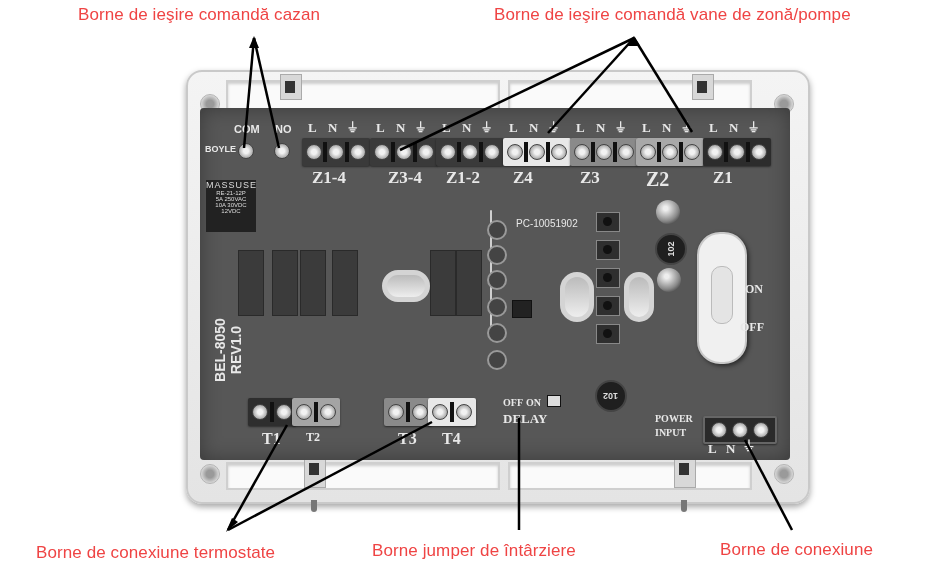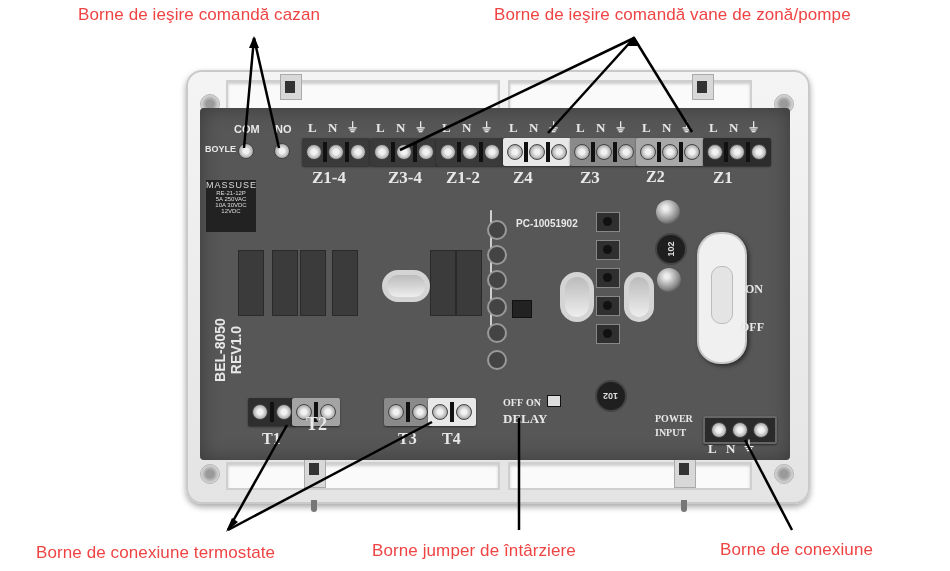--- a/index.html
+++ b/index.html
@@ -137,21 +137,21 @@
     <div class="silk" style="left: 642px; top: 120px; font-size: 13px;">L</div>
     <div class="silk" style="left: 662px; top: 120px; font-size: 13px;">N</div>
     <div class="silk" style="left: 682px; top: 120px; font-size: 13px;">⏚</div>
     <div class="tblock" style="left: 636px; top: 138px; width: 62px; background: rgb(168, 168, 168);">
       <div class="screw"></div>
       <div class="sep"></div>
       <div class="screw"></div>
       <div class="sep"></div>
       <div class="screw"></div>
     </div>
-    <div class="silk" style="left: 646px; top: 168px; font-size: 16px;">Z2</div>
+    <div class="silk" style="left: 646px; top: 168px; font-size: 20px;">Z2</div>
     <div class="silk" style="left: 709px; top: 120px; font-size: 13px;">L</div>
     <div class="silk" style="left: 729px; top: 120px; font-size: 13px;">N</div>
     <div class="silk" style="left: 749px; top: 120px; font-size: 13px;">⏚</div>
     <div class="tblock" style="left: 703px; top: 138px; width: 62px; background: rgb(44, 44, 44);">
       <div class="screw"></div>
       <div class="sep"></div>
       <div class="screw"></div>
       <div class="sep"></div>
       <div class="screw"></div>
     </div>
@@ -160,21 +160,21 @@
 
 <div class="relay" style="left:238px;top:250px;"></div>
 <div class="relay" style="left:272px;top:250px;"></div>
 <div class="relay" style="left:300px;top:250px;"></div>
 <div class="relay" style="left:332px;top:250px;"></div>
 <div class="relay" style="left:430px;top:250px;"></div>
 <div class="relay" style="left:456px;top:250px;"></div>
 <div class="oval-slot" style="left:382px;top:270px;width:38px;height:22px;"></div>
 <div class="trace" style="left:490px;top:210px;width:0;height:130px;border-width:0 0 0 2px;"></div>
 
-<div class="silk sans" style="left:516px;top:218px;font-size:10px;font-weight:bold;">PC-10051902</div>
+<div class="silk sans" style="left:516px;top:218px;font-size:10px;font-weight:normal;">PC-10051902</div>
 <div class="led" style="left:487px;top:220px;"></div>
 <div class="led" style="left:487px;top:245px;"></div>
 <div class="led" style="left:487px;top:270px;"></div>
 <div class="led" style="left:487px;top:297px;"></div>
 <div class="led" style="left:487px;top:323px;"></div>
 <div class="led" style="left:487px;top:350px;"></div>
 <div class="chip" style="left:512px;top:300px;width:18px;height:16px;"></div>
 <div class="oval-slot" style="left:560px;top:272px;width:24px;height:40px;"></div>
 <div class="oval-slot" style="left:624px;top:272px;width:20px;height:40px;"></div>
 <div class="pbtn" style="left:596px;top:212px;"></div>
@@ -210,21 +210,21 @@
       <div class="screw"></div>
       <div class="sep"></div>
       <div class="screw"></div>
     </div>
     <div class="silk" style="left: 262px; top: 430px; font-size: 16px;">T1</div>
     <div class="tblock" style="left: 292px; top: 398px; width: 42px; background: rgb(164, 164, 164);">
       <div class="screw"></div>
       <div class="sep"></div>
       <div class="screw"></div>
     </div>
-    <div class="silk" style="left: 306px; top: 414px; font-size: 18px; text-align: right;">T2</div>
+    <div class="silk" style="left: 306px; top: 430px; font-size: 12px; text-align: right;">T2</div>
     <div class="tblock" style="left: 384px; top: 398px; width: 42px; background: rgb(138, 138, 138);">
       <div class="screw"></div>
       <div class="sep"></div>
       <div class="screw"></div>
     </div>
     <div class="silk" style="left: 398px; top: 430px; font-size: 16px;">T3</div>
     <div class="tblock" style="left: 428px; top: 398px; width: 42px; background: rgb(232, 232, 232);">
       <div class="screw"></div>
       <div class="sep"></div>
       <div class="screw"></div>

